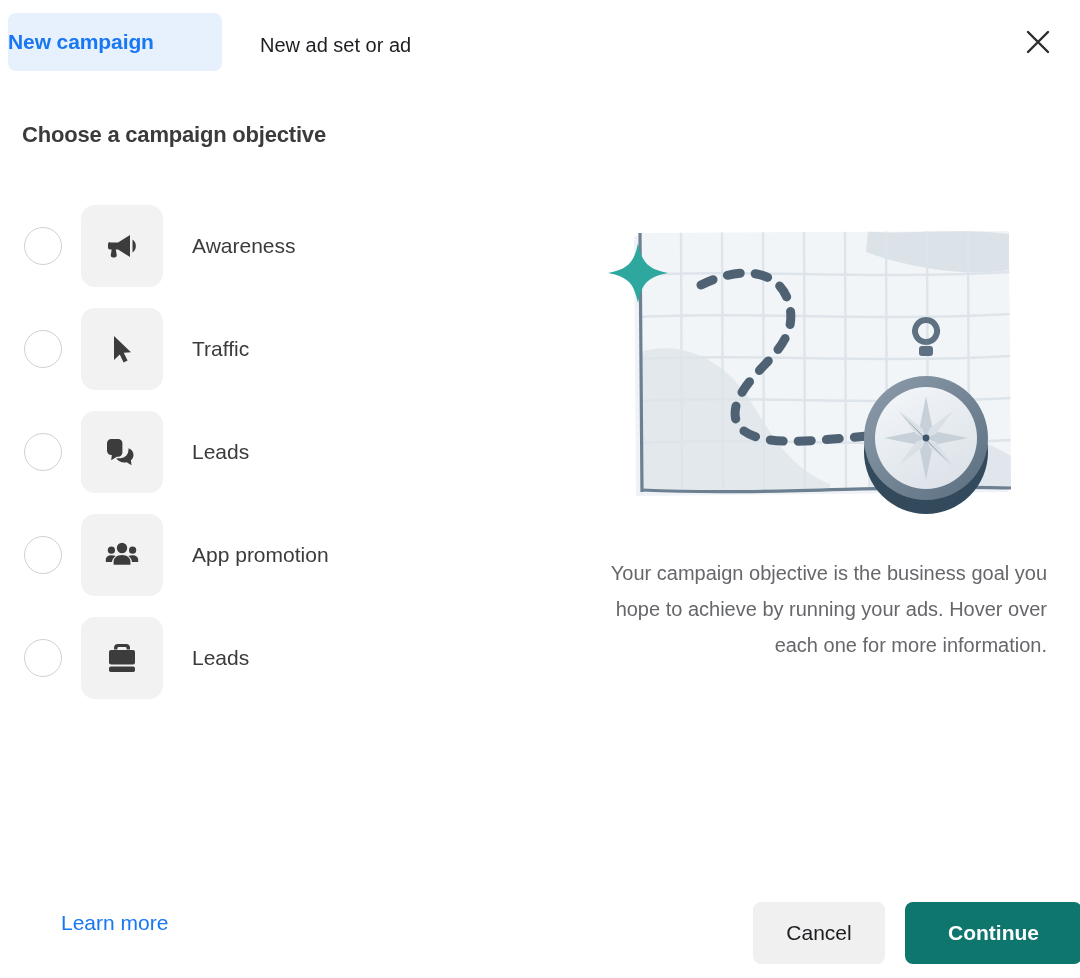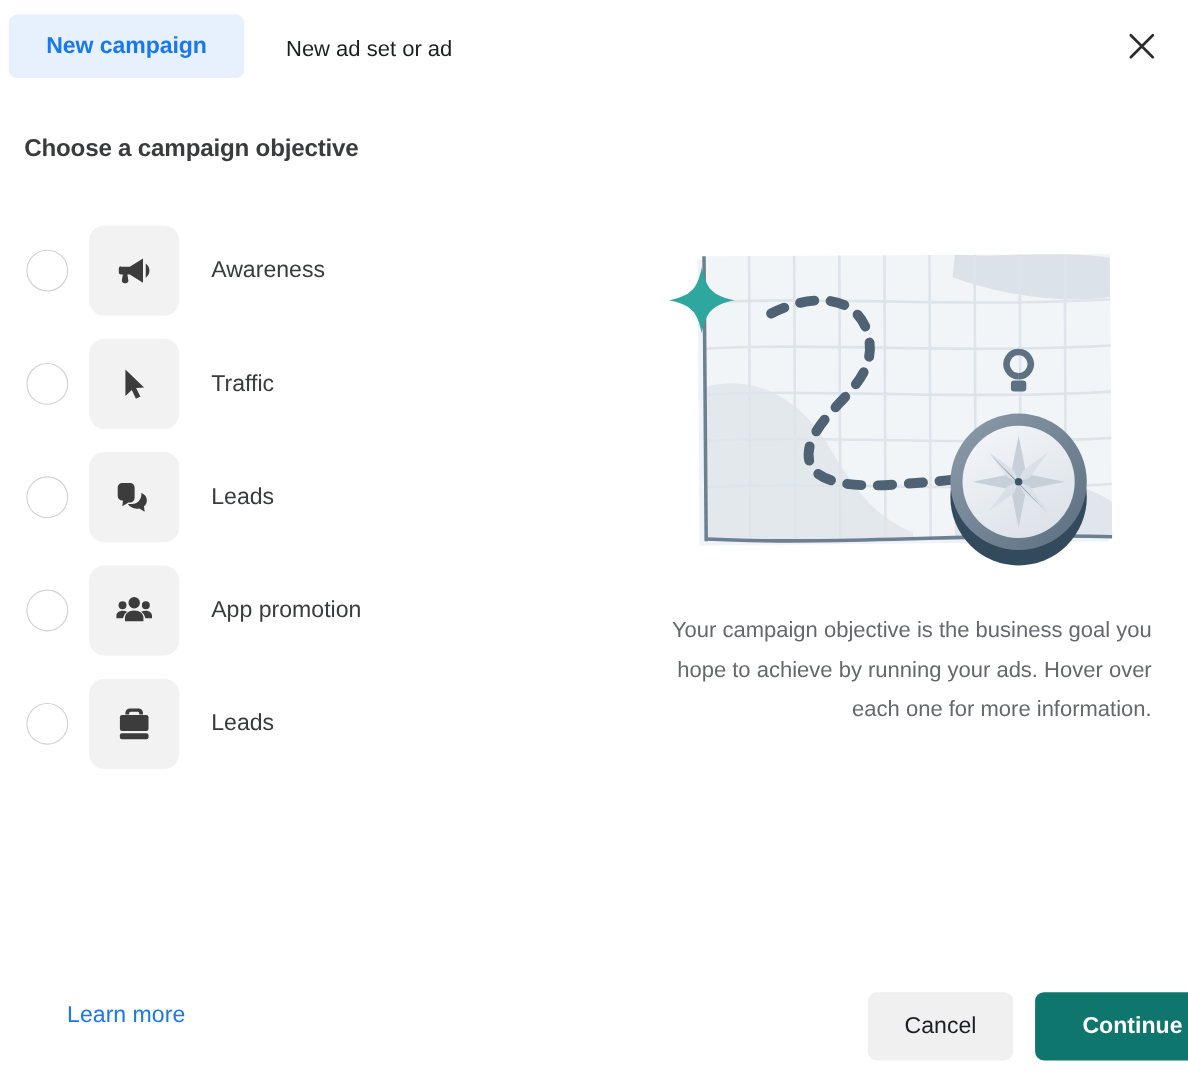--- a/index.html
+++ b/index.html
@@ -24,21 +24,21 @@
     width: 1080px; height: 84px;
   }
   .tab-pill {
     position: absolute;
     left: 8px; top: 13px;
     width: 214px; height: 58px;
     background: #e7f0fd;
     border-radius: 8px;
     display: flex;
     align-items: center;
-    justify-content: center;
+    justify-content: flex-start;
     cursor: pointer;
   }
   .tab-pill-label {
     font-size: 21px;
     font-weight: bold;
     color: #1877f2;
     letter-spacing: -0.1px;
   }
   .tab-plain {
     position: absolute;
@@ -161,21 +161,20 @@
     top: 10px;
     height: 62px;
     border: none;
     border-radius: 8px;
     font-size: 21px;
     font-family: "Liberation Sans", sans-serif;
     cursor: pointer;
     display: flex;
     align-items: center;
     justify-content: center;
-    margin-left: 36px;
   }
   .btn-cancel {
     left: 753px;
     width: 132px;
     background: #f0f0f0;
     color: #1c1e21;
   }
   .btn-continue {
     left: 905px;
     width: 177px;

